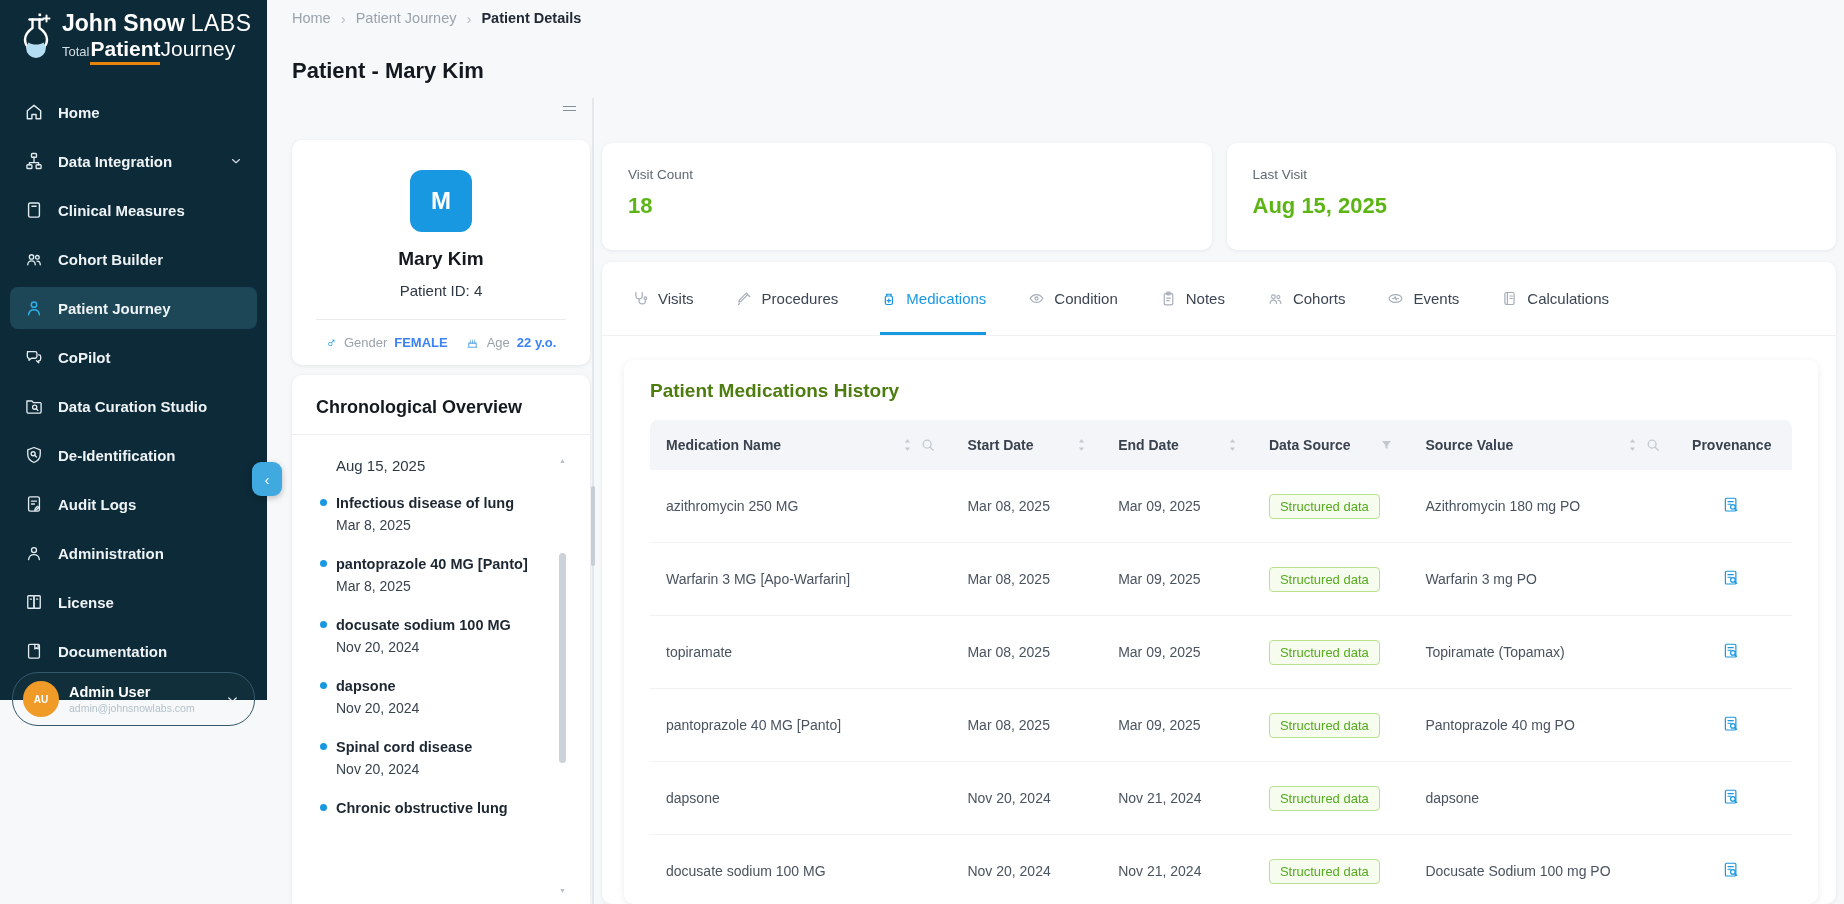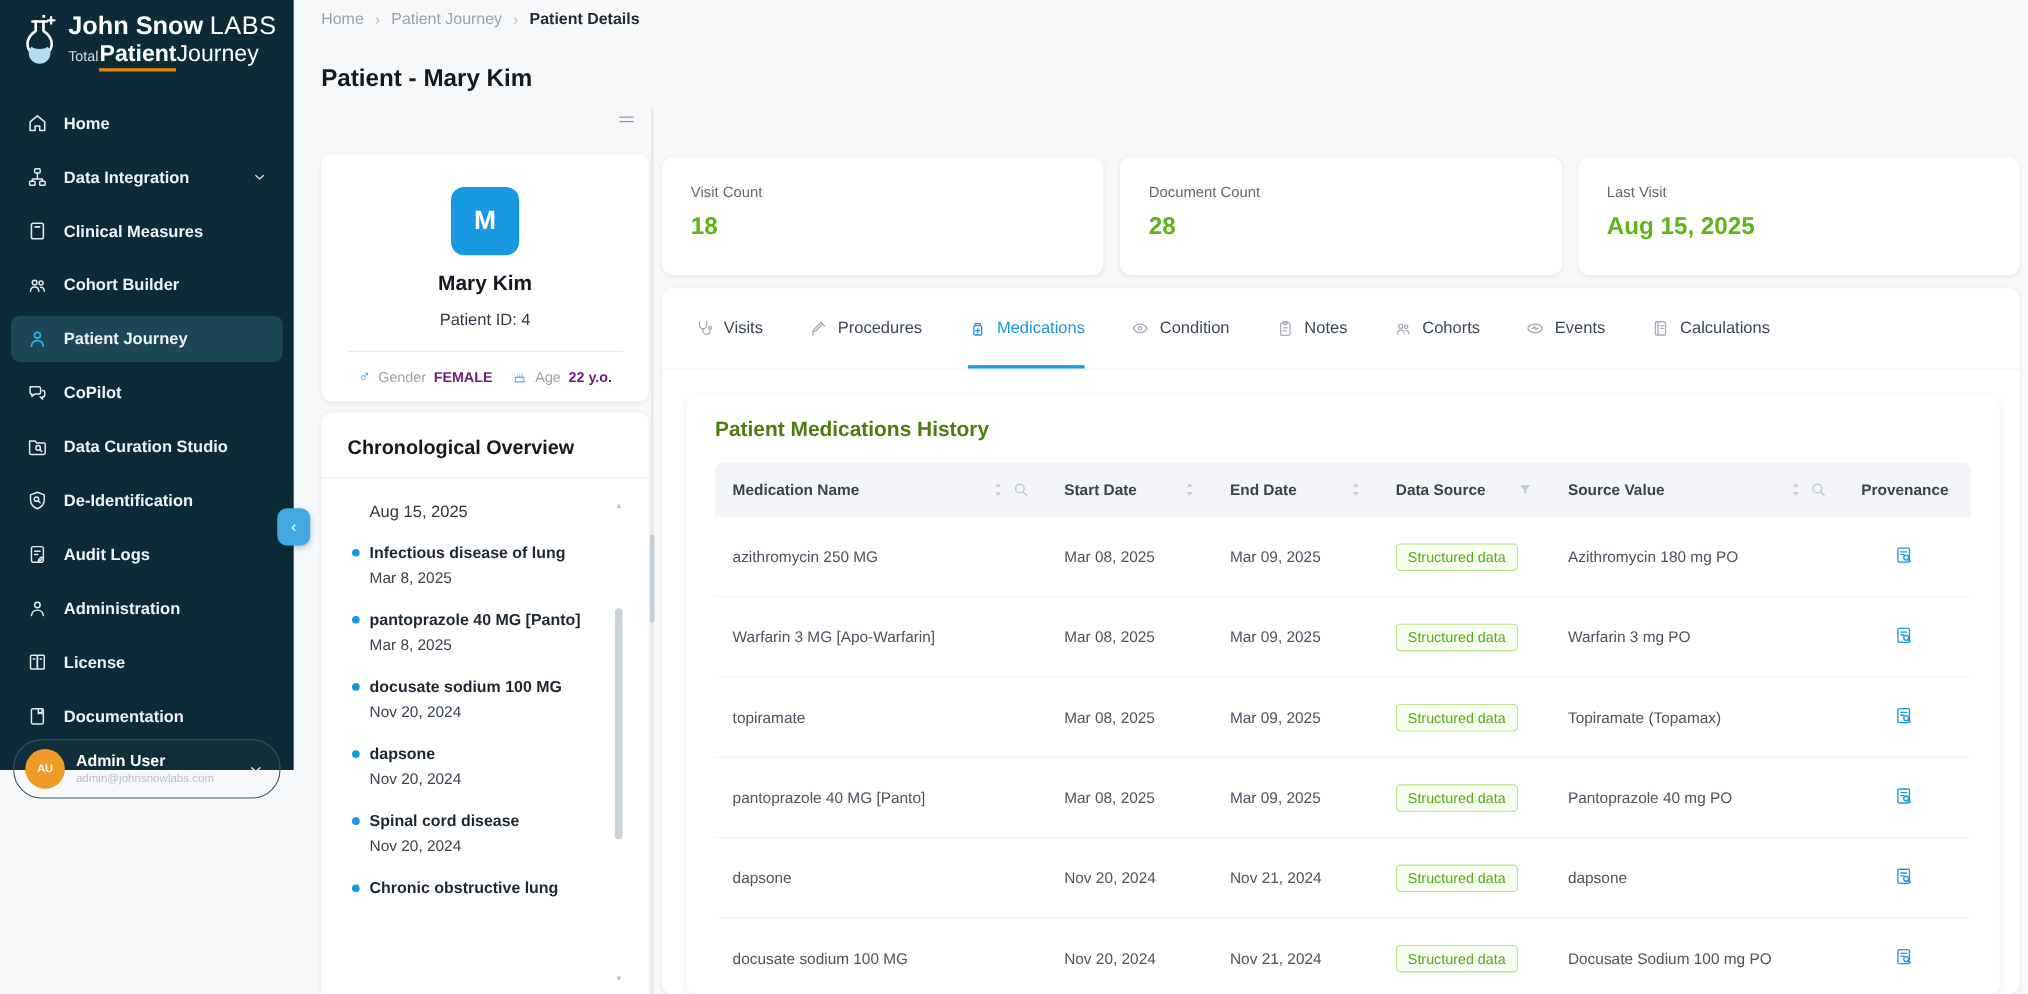--- a/index.html
+++ b/index.html
@@ -69,21 +69,21 @@
   .patient-card{margin-top:18px;background:#fff;border-radius:10px;
     box-shadow:0 1px 4px rgba(16,24,40,.08);height:225px;display:flex;flex-direction:column;
     align-items:center;padding-top:30px}
   .avatar-square{width:62px;height:62px;border-radius:12px;background:var(--accent-blue,#1898e0);
     color:#fff;font-size:24px;font-weight:600;display:flex;align-items:center;justify-content:center}
   .p-name{margin-top:16px;font-size:19px;font-weight:700;color:#14191f}
   .p-id{margin-top:12px;font-size:15px;color:#2e3944}
   .p-divider{width:calc(100% - 48px);height:1px;background:#e8eaee;margin-top:20px}
   .p-info{flex:1;display:flex;align-items:center;gap:7px;font-size:13px}
   .p-info .lbl{color:#9aa2ac}
-  .p-info .val{color:#701a75;font-weight:700}
+  .p-info .val{color:#3b82f6;font-weight:700}
   .gender-glyph{color:var(--accent-blue,#1898e0);font-size:15px;line-height:1}
   .cake-icon{color:#66abe3;margin-left:10px;display:flex}
   .cake-icon svg{width:15px;height:15px}
 
   .chrono-card{margin-top:10px;background:#fff;border-radius:10px 10px 0 0;
     box-shadow:0 1px 4px rgba(16,24,40,.08);flex:1;min-height:0;position:relative;overflow:hidden}
   .chrono-card h2{margin:0;padding:22px 24px 16px;font-size:18px;font-weight:700;color:#14191f}
   .c-divider{height:1px;background:#eceef1}
   .tl-list{padding:22px 44px 0 28px}
   .tl-group{font-size:15px;color:#2e3944;margin-bottom:20px;padding-left:16px}
@@ -560,24 +560,20 @@
     <div class="col-divider">
       <span class="handle"></span>
     </div>
 
     <div class="right-col">
       <div class="stats-row">
 
       <section class="stat-card">
             <div class="stat-label">Visit Count</div>
             <div class="stat-value">18</div>
-          </section>
-          <section class="stat-card">
-            <div class="stat-label">Document Count</div>
-            <div class="stat-value">28</div>
           </section>
           <section class="stat-card">
             <div class="stat-label">Last Visit</div>
             <div class="stat-value">Aug 15, 2025</div>
           </section>
         </div>
 
       <section class="tabs-panel">
         <div class="tabs-row">
 

